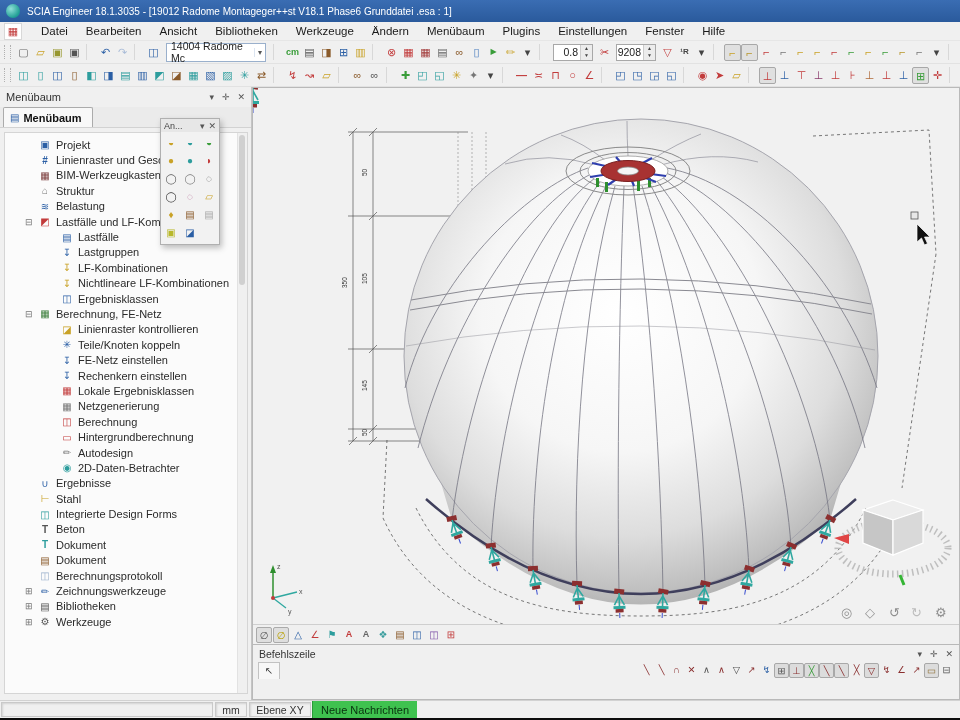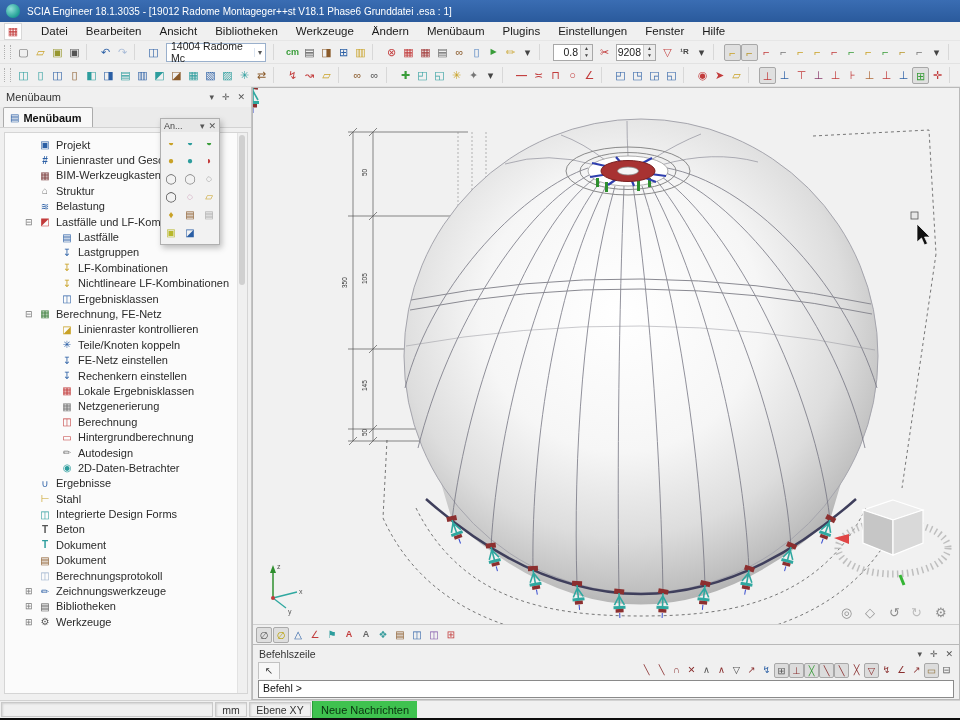--- a/index.html
+++ b/index.html
@@ -658,21 +658,20 @@
             <span class="ti" style="color:#8a2f2f;background:#dcdcdc;border:1px solid #a8a8a8">╲</span>
             <span class="ti" style="color:#8a2f2f">╳</span>
             <span class="ti" style="color:#8a2f2f;background:#dcdcdc;border:1px solid #a8a8a8">▽</span>
             <span class="ti" style="color:#8a2f2f">↯</span>
             <span class="ti" style="color:#8a2f2f">∠</span>
             <span class="ti" style="color:#8a2f2f">↗</span>
             <span class="ti" style="color:#8a6b2f;background:#dcdcdc;border:1px solid #a8a8a8">▭</span>
             <span class="ti" style="color:#555">⊟</span>
           </span>
       </div>
-      <div class="cmdinput">Befehl &gt;</div>
     </div>
   </div>
 </div>
 
 <div class="statusbar">
   <div class="sseg s0"></div>
   <div class="sseg s1">mm</div>
   <div class="sseg s2">Ebene XY</div>
   <div class="badge">Neue Nachrichten</div>
 </div>

